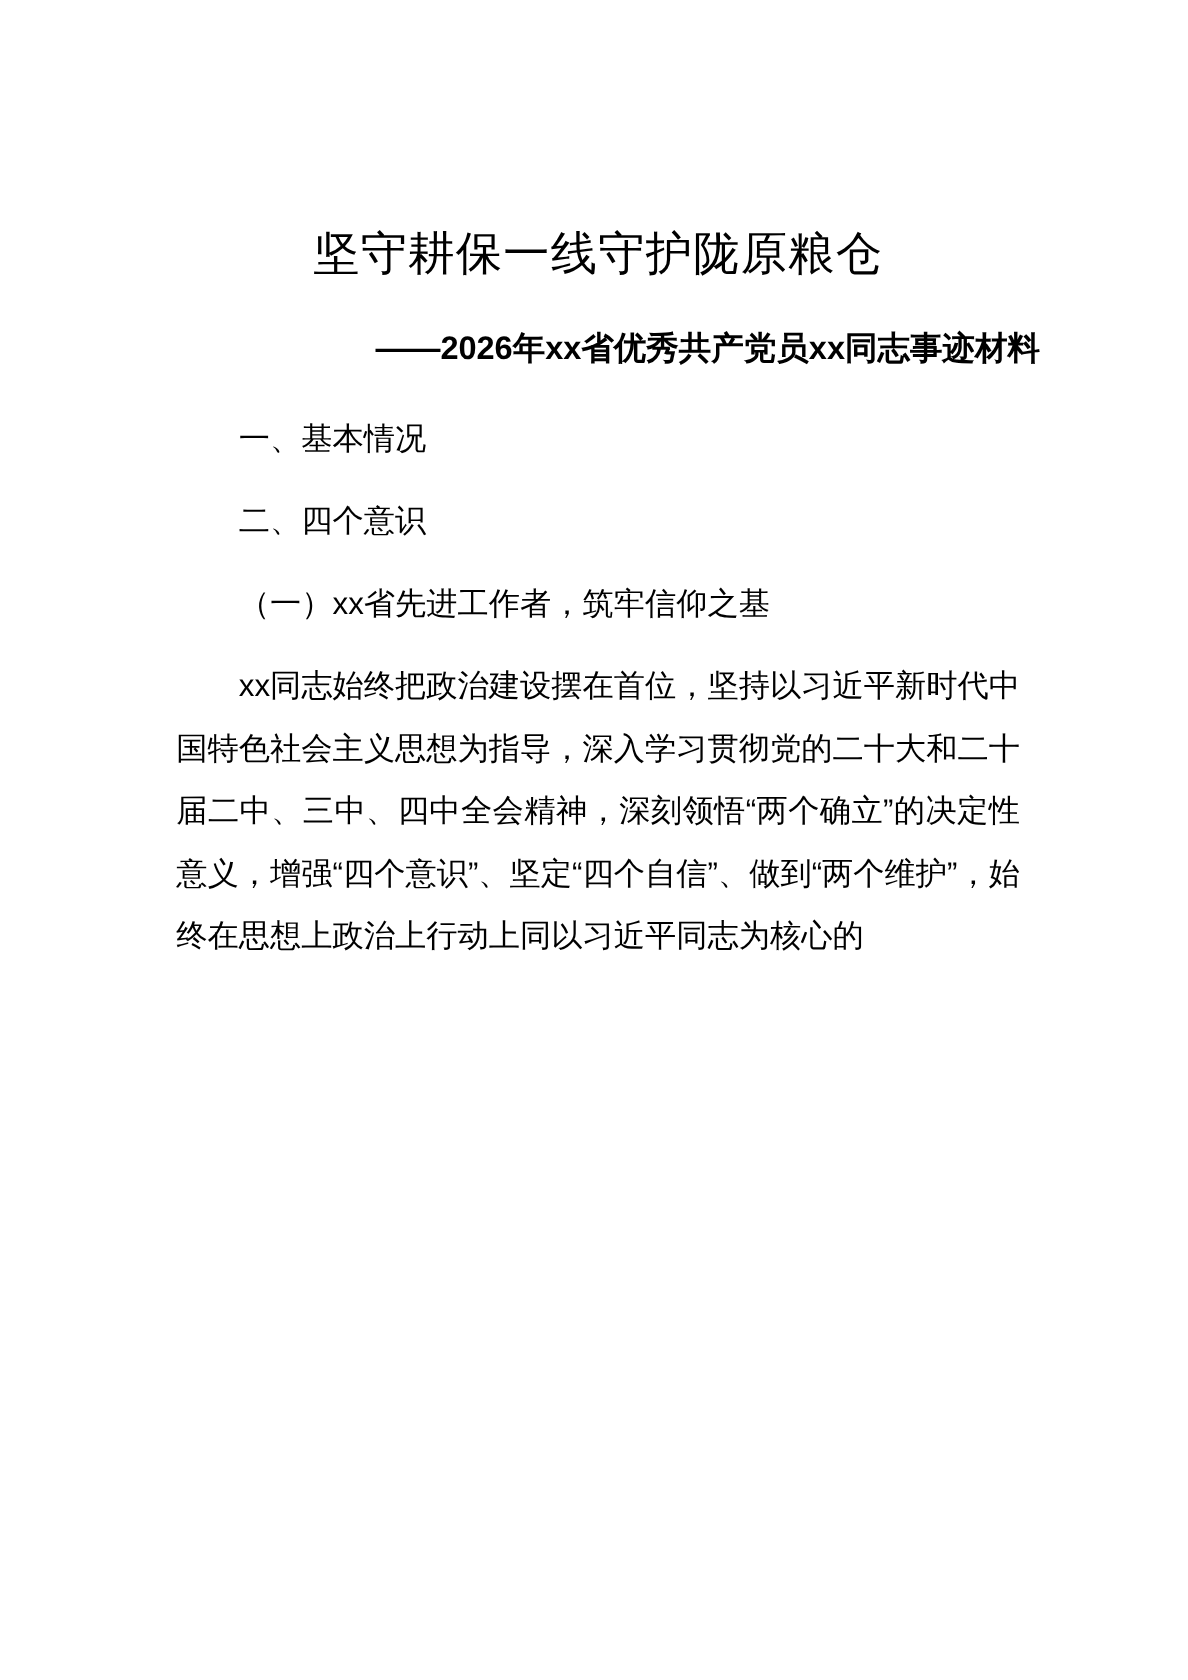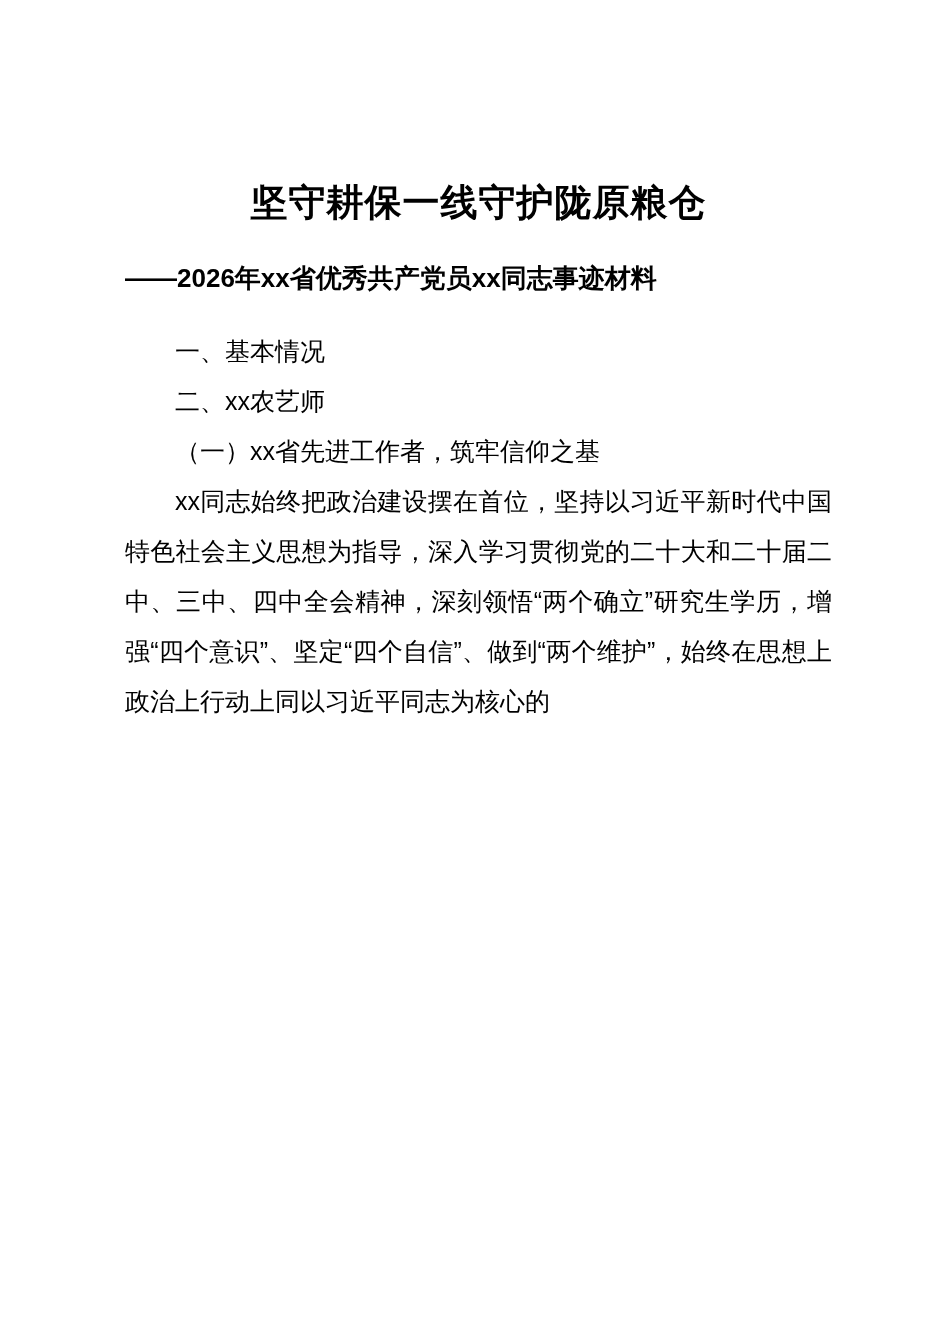--- a/index.html
+++ b/index.html
@@ -17,49 +17,49 @@
   .page {
     box-sizing: border-box;
     width: 950px;
     height: 1344px;
     padding: 0 118px 0 125px;
   }
   .doc-title {
     margin: 176px 0 0 0;
     font-size: 37px;
     line-height: 54px;
-    font-weight: 700;
+    font-weight: 400;
     text-align: center;
     letter-spacing: 1px;
   }
   .doc-subtitle {
     margin: 22px 0 0 0;
     font-size: 26px;
     line-height: 52px;
     font-weight: 700;
-    text-align: left;
+    text-align: right;
   }
   .doc-content {
     margin-top: 22px;
     font-size: 25px;
     line-height: 50px;
     text-align: justify;
     text-justify: inter-ideograph;
   }
   .doc-content p {
-    margin: 0;
+    margin: 16px;
     padding: 0;
     text-indent: 2em;
   }
 </style>
 </head>
 <body>
 
 <div class="page">
   <h1 class="doc-title">坚守耕保一线守护陇原粮仓</h1>
   <h2 class="doc-subtitle">——2026年xx省优秀共产党员xx同志事迹材料</h2>
   <div class="doc-content">
     <p class="heading">一、基本情况</p>
-    <p class="heading">二、xx农艺师</p>
+    <p class="heading">二、四个意识</p>
     <p class="subheading">（一）xx省先进工作者，筑牢信仰之基</p>
-    <p class="para">xx同志始终把政治建设摆在首位，坚持以习近平新时代中国特色社会主义思想为指导，深入学习贯彻党的二十大和二十届二中、三中、四中全会精神，深刻领悟“两个确立”研究生学历，增强“四个意识”、坚定“四个自信”、做到“两个维护”，始终在思想上政治上行动上同以习近平同志为核心的</p>
+    <p class="para">xx同志始终把政治建设摆在首位，坚持以习近平新时代中国特色社会主义思想为指导，深入学习贯彻党的二十大和二十届二中、三中、四中全会精神，深刻领悟“两个确立”的决定性意义，增强“四个意识”、坚定“四个自信”、做到“两个维护”，始终在思想上政治上行动上同以习近平同志为核心的</p>
   </div>
 </div>
 
 </body></html>

